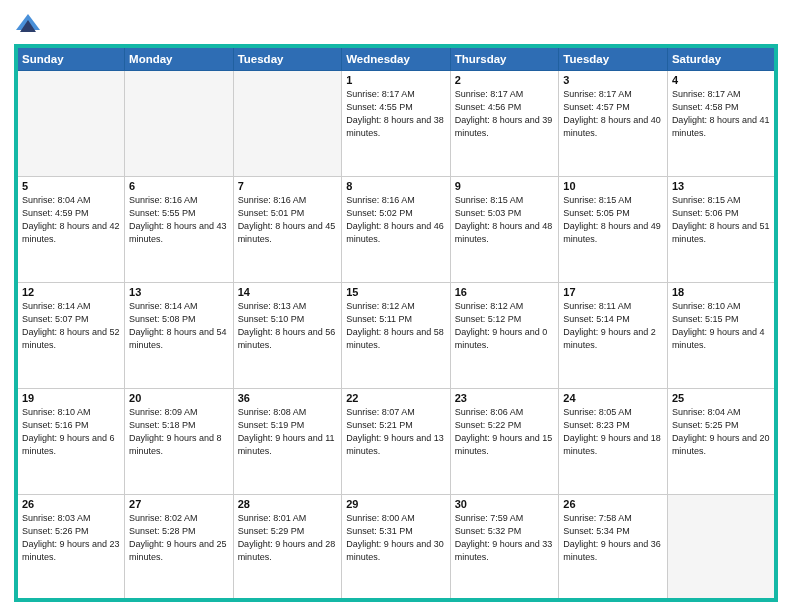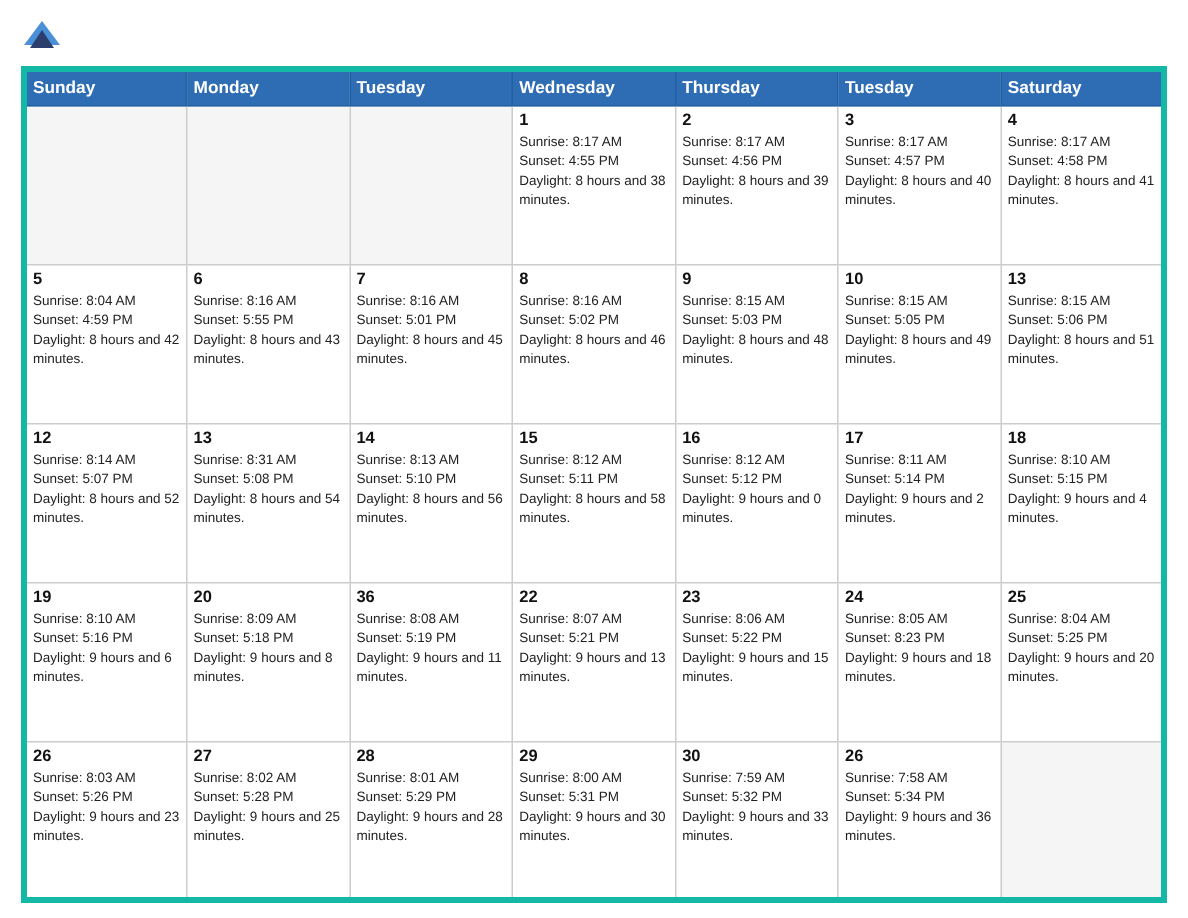--- a/index.html
+++ b/index.html
@@ -220,21 +220,21 @@
         <tr>
           <td>
             <div class="day-num">12</div>
             <div class="day-info">Sunrise: 8:14 AM
 Sunset: 5:07 PM
 Daylight: 8 hours
 and 52 minutes.</div>
           </td>
           <td>
             <div class="day-num">13</div>
-            <div class="day-info">Sunrise: 8:31 AM
+            <div class="day-info">Sunrise: 8:14 AM
 Sunset: 5:08 PM
 Daylight: 8 hours
 and 54 minutes.</div>
           </td>
           <td>
             <div class="day-num">14</div>
             <div class="day-info">Sunrise: 8:13 AM
 Sunset: 5:10 PM
 Daylight: 8 hours
 and 56 minutes.</div>

